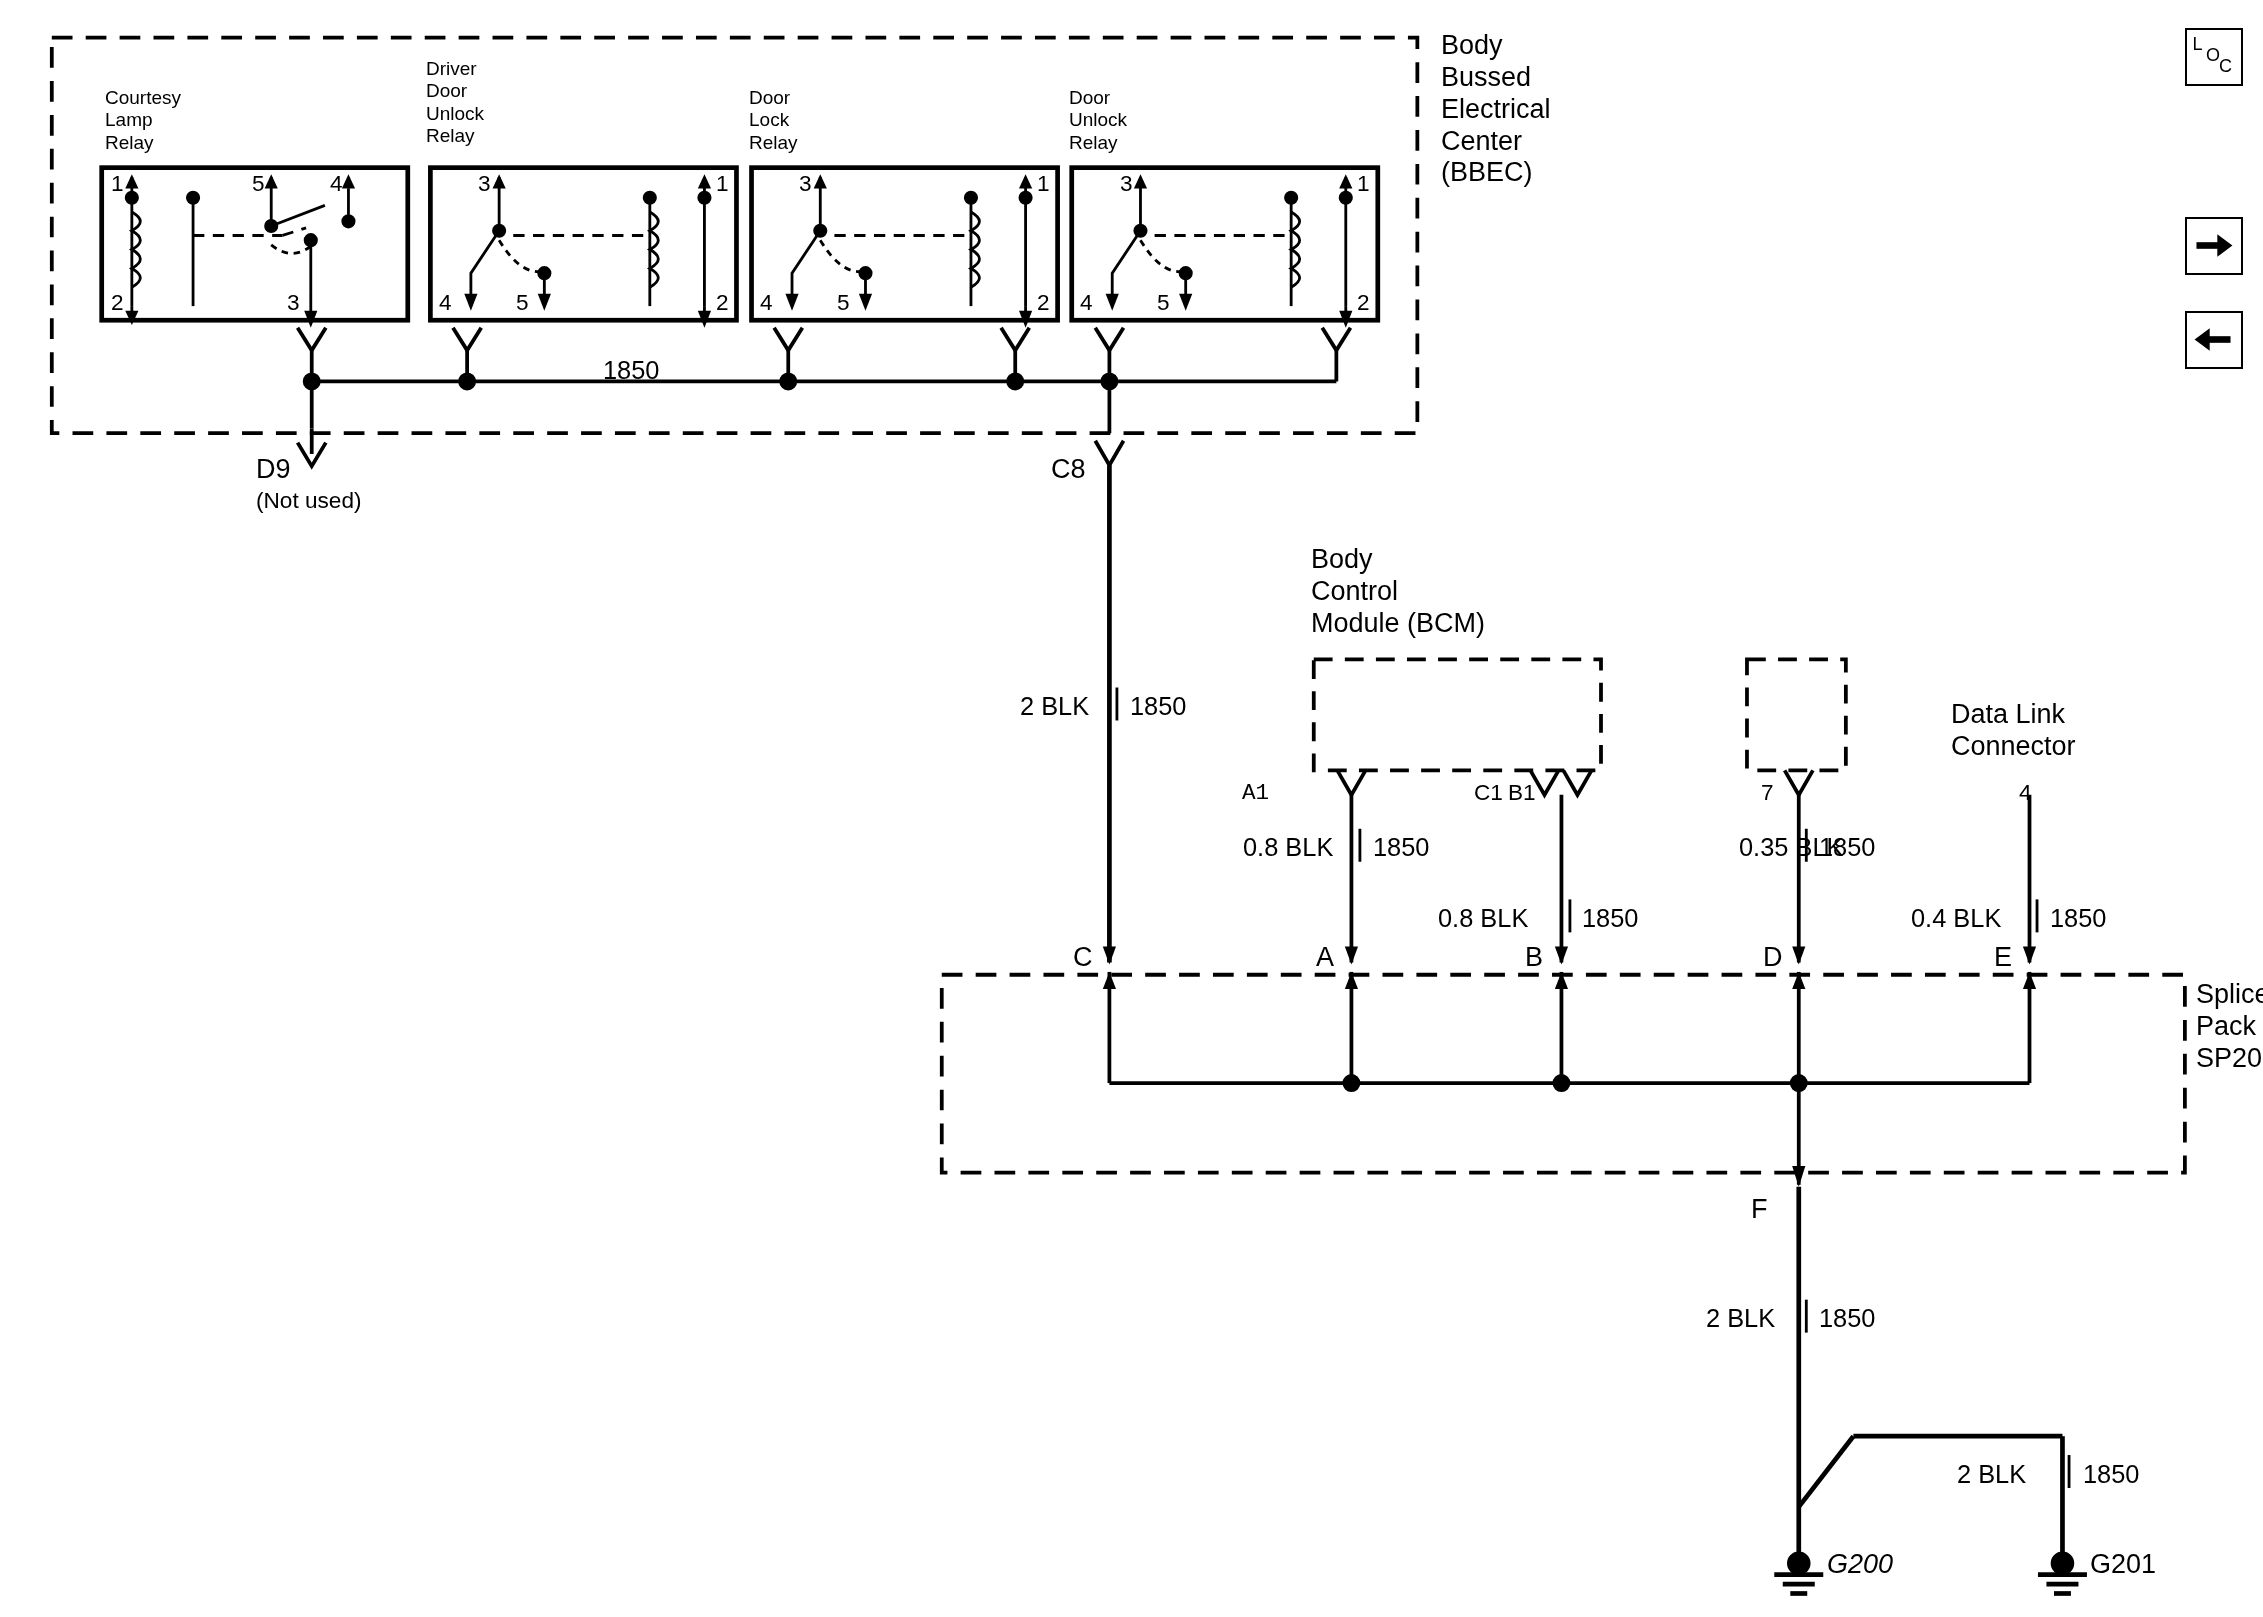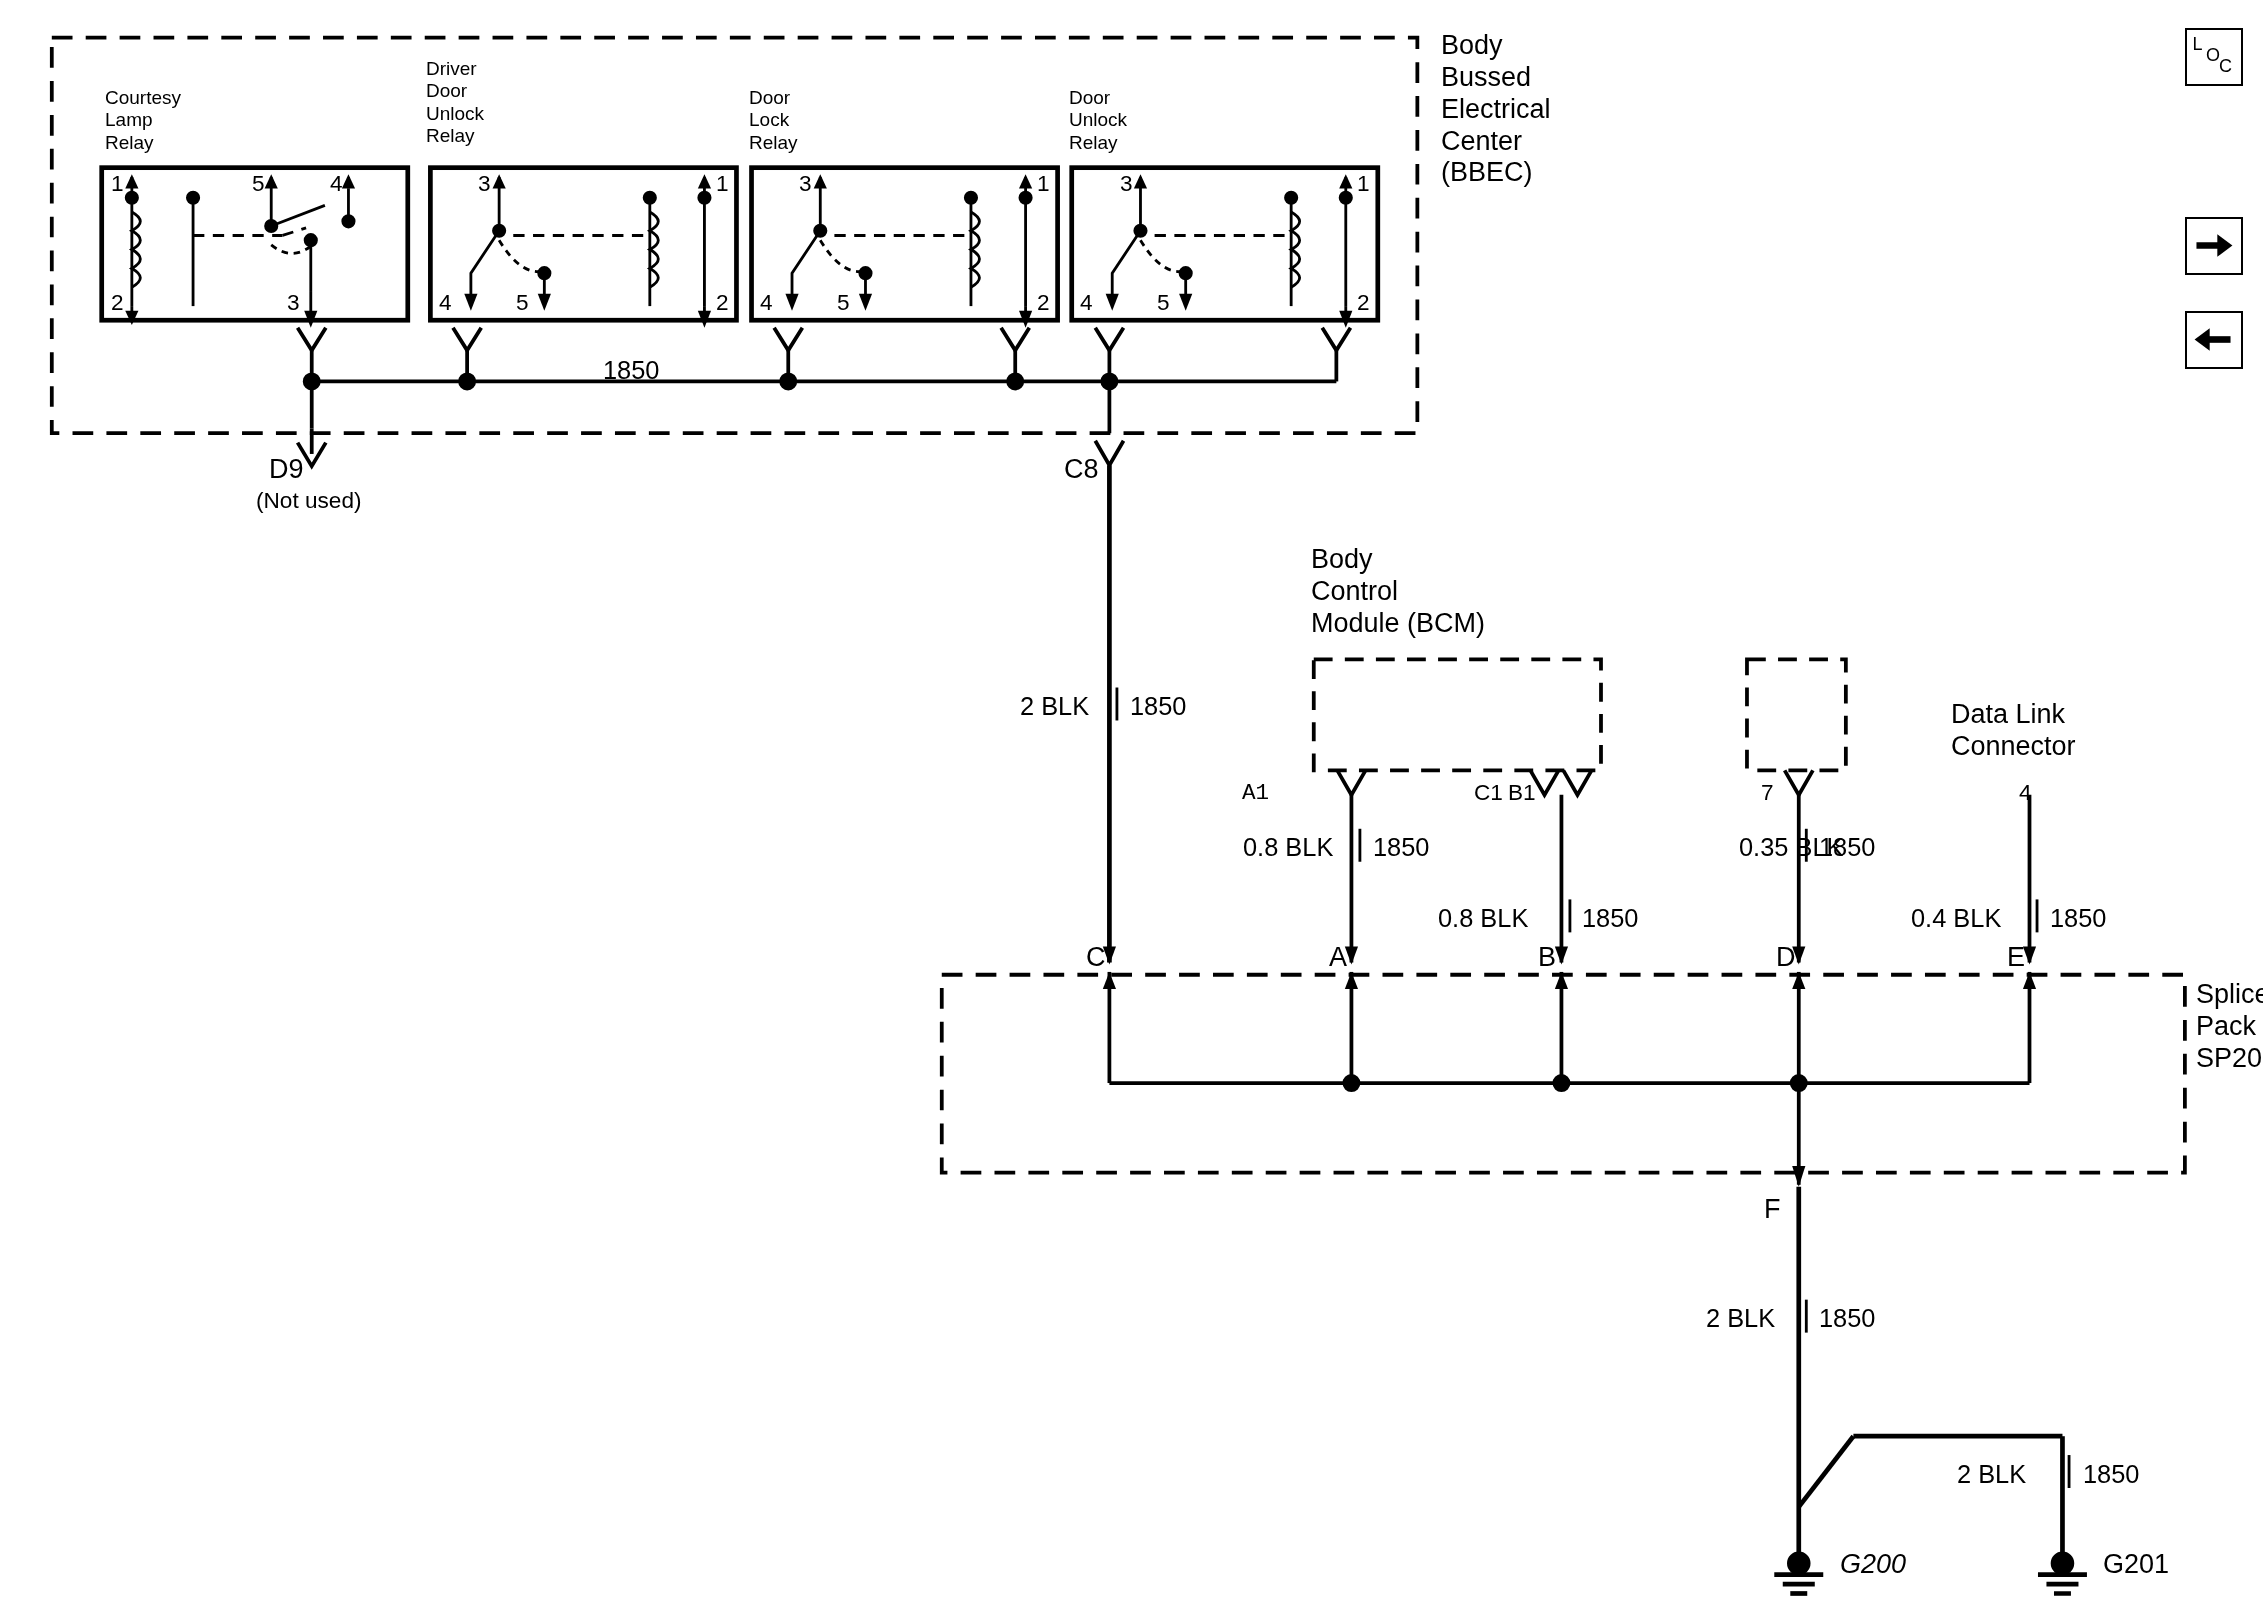--- a/index.html
+++ b/index.html
@@ -10,40 +10,39 @@
   body {
     font-family: "Liberation Sans", sans-serif;
     color: #000000;
   }
   #canvas {
     position: relative;
     width: 2264px;
     height: 1618px;
     background: #ffffff;
     overflow: hidden;
-    border-radius: 19px;
   }
   svg.diagram {
     position: absolute;
     left: 0;
     top: 0;
     width: 2264px;
     height: 1618px;
   }
   .lbl {
     position: absolute;
     white-space: pre;
     line-height: 1.18;
     font-family: "Liberation Sans", sans-serif;
     color: #000;
   }
   .t-small { font-size: 19px; }
   .t-pin { font-size: 22.6px; }
   .t-norm { font-size: 25.4px; }
-  .t-big { font-size: 27px; margin-left: 13px; }
+  .t-big { font-size: 27px; }
   .t-title { font-size: 27px; }
   .nav-btn {
     position: absolute;
     border: 2.8px solid #000;
     background: #fff;
     box-sizing: border-box;
   }
 </style>
 </head>
 <body>

